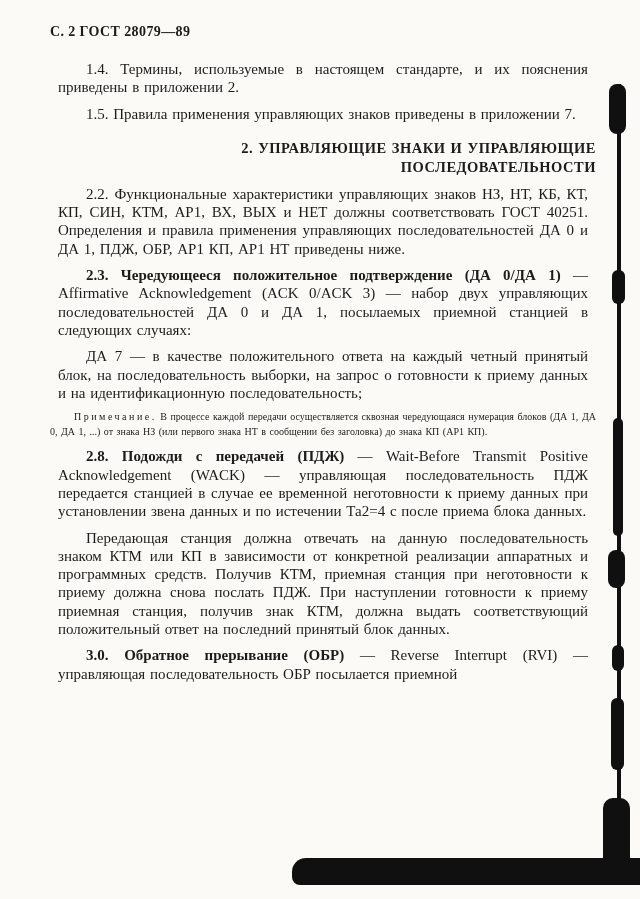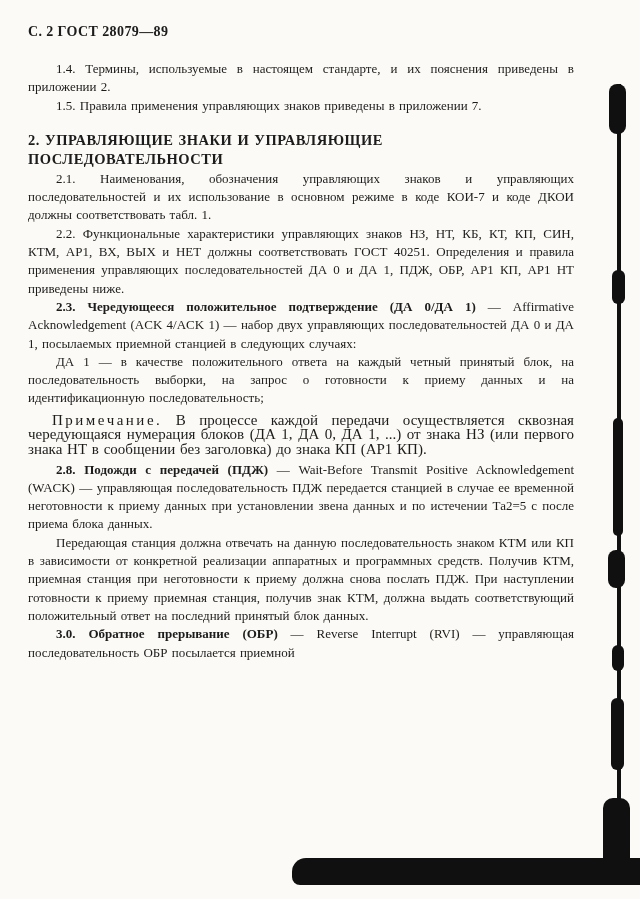--- a/index.html
+++ b/index.html
@@ -11,52 +11,52 @@
   body{
     width:640px;height:899px;
     background:var(--paper);
     overflow:hidden;
     position:relative;
     font-family:"Liberation Serif","DejaVu Serif",serif;
     color:var(--ink);
   }
   .page{
     position:absolute;inset:0;
-    padding:24px 47px 0 28px;
+    padding:24px 47px 0 50px;
     box-sizing:border-box;
   }
   .header{
     font-weight:bold;
     font-size:14px;
     letter-spacing:.4px;
     margin-bottom:20px;
   }
   .doc-body{
     width:546px;
   }
   .para{
-    margin:0;
+    margin:8px;
     text-align:justify;
     text-indent:28px;
-    font-size:13px;
+    font-size:15px;
     line-height:18.3px;
     word-spacing:1px;
   }
   .para.heading{
-    text-align:left;
+    text-align:right;
     text-indent:0;
     font-weight:bold;
     font-size:14.5px;
     line-height:19px;
     letter-spacing:.5px;
     margin:16px 0 1px 0;
   }
   .para.heading span{white-space:pre-line;}
   .para.note{
-    font-size:15px;
+    font-size:10px;
     line-height:14.6px;
     text-indent:24px;
     margin:5px 0 4px 0;
   }
   .b{font-weight:bold;}
   .sp{letter-spacing:2.5px;}
   
   .art{position:absolute;background:var(--artifact);}
   .right-line{left:617px;top:84px;width:4px;height:792px;}
   .blob-a{left:609px;top:84px;width:17px;height:50px;border-radius:8px;}
@@ -72,26 +72,25 @@
 </head>
 <body>
 
 <div class="page">
   <div class="header">С. 2 ГОСТ 28079—89</div>
   <div class="doc-body">
       <p class="para body"><span>1.4. Термины, используемые в настоящем стандарте, и их пояснения приведены в приложении 2.</span></p>
       <p class="para body"><span>1.5. Правила применения управляющих знаков приведены в приложении 7.</span></p>
       <p class="para heading"><span class="b">2. УПРАВЛЯЮЩИЕ ЗНАКИ И УПРАВЛЯЮЩИЕ
 ПОСЛЕДОВАТЕЛЬНОСТИ</span></p>
-      <p class="para body"><span>2.1. Наименования, обозначения управляющих знаков и управляющих последовательностей и их использование в основном режиме в коде КОИ-7 и коде ДКОИ должны соответствовать табл. 1.</span></p>
       <p class="para body"><span>2.2. Функциональные характеристики управляющих знаков НЗ, НТ, КБ, КТ, КП, СИН, КТМ, АР1, ВХ, ВЫХ и НЕТ должны соответствовать ГОСТ 40251. Определения и правила применения управляющих последовательностей ДА 0 и ДА 1, ПДЖ, ОБР, АР1 КП, АР1 НТ приведены ниже.</span></p>
-      <p class="para body"><span class="b">2.3. Чередующееся положительное подтверждение (ДА 0/ДА 1)</span><span> — Affirmative Acknowledgement (ACK 4/ACK 1) — набор двух управляющих последовательностей ДА 0 и ДА 1, посылаемых приемной станцией в следующих случаях:</span></p>
-      <p class="para body"><span>ДА 1 — в качестве положительного ответа на каждый четный принятый блок, на последовательность выборки, на запрос о готовности к приему данных и на идентификационную последовательность;</span></p>
+      <p class="para body"><span class="b">2.3. Чередующееся положительное подтверждение (ДА 0/ДА 1)</span><span> — Affirmative Acknowledgement (ACK 0/ACK 3) — набор двух управляющих последовательностей ДА 0 и ДА 1, посылаемых приемной станцией в следующих случаях:</span></p>
+      <p class="para body"><span>ДА 7 — в качестве положительного ответа на каждый четный принятый блок, на последовательность выборки, на запрос о готовности к приему данных и на идентификационную последовательность;</span></p>
       <p class="para note"><span class="sp">Примечание.</span><span> В процессе каждой передачи осуществляется сквозная чередующаяся нумерация блоков (ДА 1, ДА 0, ДА 1, ...) от знака НЗ (или первого знака НТ в сообщении без заголовка) до знака КП (АР1 КП).</span></p>
-      <p class="para body"><span class="b">2.8. Подожди с передачей (ПДЖ)</span><span> — Wait-Before Transmit Positive Acknowledgement (WACK) — управляющая последовательность ПДЖ передается станцией в случае ее временной неготовности к приему данных при установлении звена данных и по истечении Та2=5 с после приема блока данных.</span></p>
+      <p class="para body"><span class="b">2.8. Подожди с передачей (ПДЖ)</span><span> — Wait-Before Transmit Positive Acknowledgement (WACK) — управляющая последовательность ПДЖ передается станцией в случае ее временной неготовности к приему данных при установлении звена данных и по истечении Та2=4 с после приема блока данных.</span></p>
       <p class="para body"><span>Передающая станция должна отвечать на данную последовательность знаком КТМ или КП в зависимости от конкретной реализации аппаратных и программных средств. Получив КТМ, приемная станция при неготовности к приему должна снова послать ПДЖ. При наступлении готовности к приему приемная станция, получив знак КТМ, должна выдать соответствующий положительный ответ на последний принятый блок данных.</span></p>
       <p class="para body"><span class="b">3.0. Обратное прерывание (ОБР)</span><span> — Reverse Interrupt (RVI) — управляющая последовательность ОБР посылается приемной</span></p>
     </div>
 
   <div class="art right-line"></div>
   <div class="art blob-a"></div>
   <div class="art blob-b"></div>
   <div class="art blob-c"></div>
   <div class="art blob-d"></div>
   <div class="art blob-e"></div>

